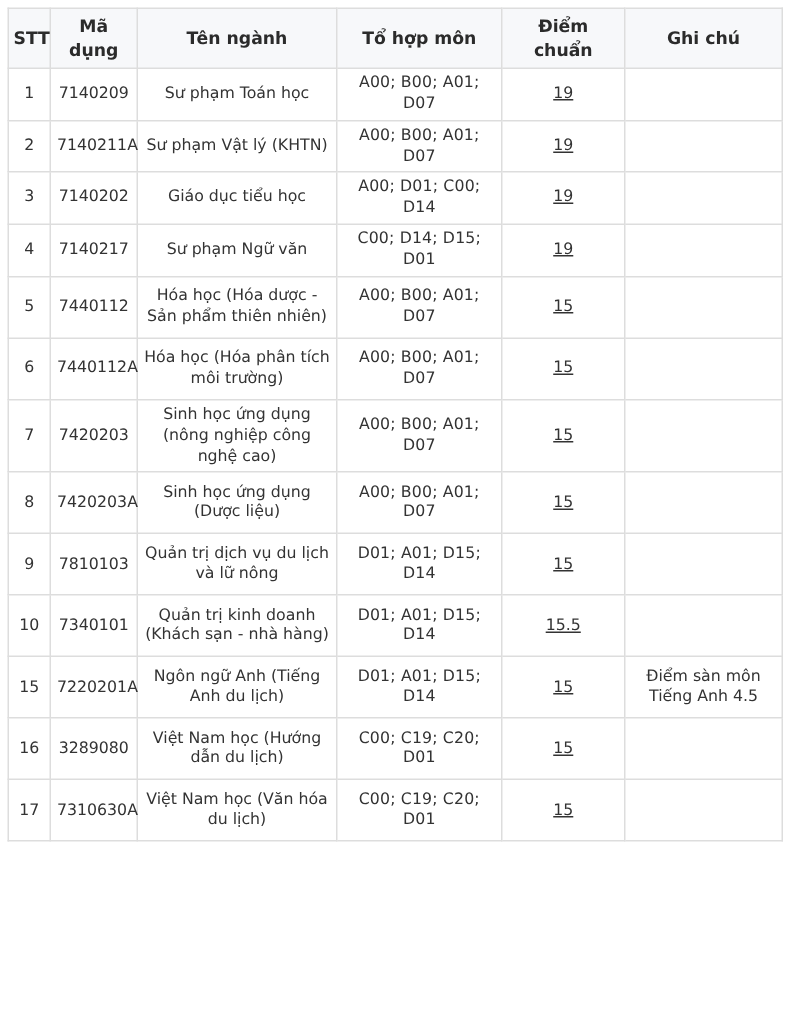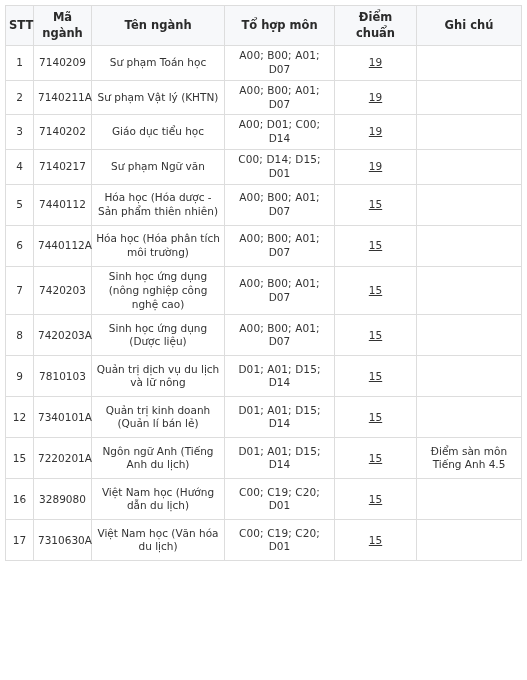--- a/index.html
+++ b/index.html
@@ -71,21 +71,21 @@
       <col class="col-stt">
         <col class="col-ma">
         <col class="col-ten">
       <col class="col-to">
         <col class="col-diem">
         <col class="col-ghi">
     </colgroup>
     <thead>
       <tr>
         <th>STT</th>
-        <th>Mã ngành</th>
+        <th>Mã dụng</th>
         <th>Tên ngành</th>
         <th>Tổ hợp môn</th>
         <th>Điểm chuẩn</th>
         <th>Ghi chú</th>
       </tr>
     </thead>
     <tbody id="table-body">
         <tr class="row-1line">
           <td class="cell-stt">1</td>
           <td class="cell-ma">7140209</td>
@@ -152,25 +152,25 @@
         </tr>
         <tr class="row-2line">
           <td class="cell-stt">9</td>
           <td class="cell-ma">7810103</td>
           <td class="cell-ten">Quản trị dịch vụ du lịch và lữ nông</td>
           <td class="cell-to">D01; A01; D15; D14</td>
           <td class="cell-diem">15</td>
           <td class="cell-ghi"></td>
         </tr>
         <tr class="row-2line">
-          <td class="cell-stt">12</td>
-          <td class="cell-ma">7340101A</td>
-          <td class="cell-ten">Quản trị kinh doanh (Quản lí bán lẻ)</td>
+          <td class="cell-stt">10</td>
+          <td class="cell-ma">7340101</td>
+          <td class="cell-ten">Quản trị kinh doanh (Khách sạn - nhà hàng)</td>
           <td class="cell-to">D01; A01; D15; D14</td>
-          <td class="cell-diem">15</td>
+          <td class="cell-diem">15.5</td>
           <td class="cell-ghi"></td>
         </tr>
         <tr class="row-2line">
           <td class="cell-stt">15</td>
           <td class="cell-ma">7220201A</td>
           <td class="cell-ten">Ngôn ngữ Anh (Tiếng Anh du lịch)</td>
           <td class="cell-to">D01; A01; D15; D14</td>
           <td class="cell-diem">15</td>
           <td class="cell-ghi">Điểm sàn môn Tiếng Anh 4.5</td>
         </tr>

